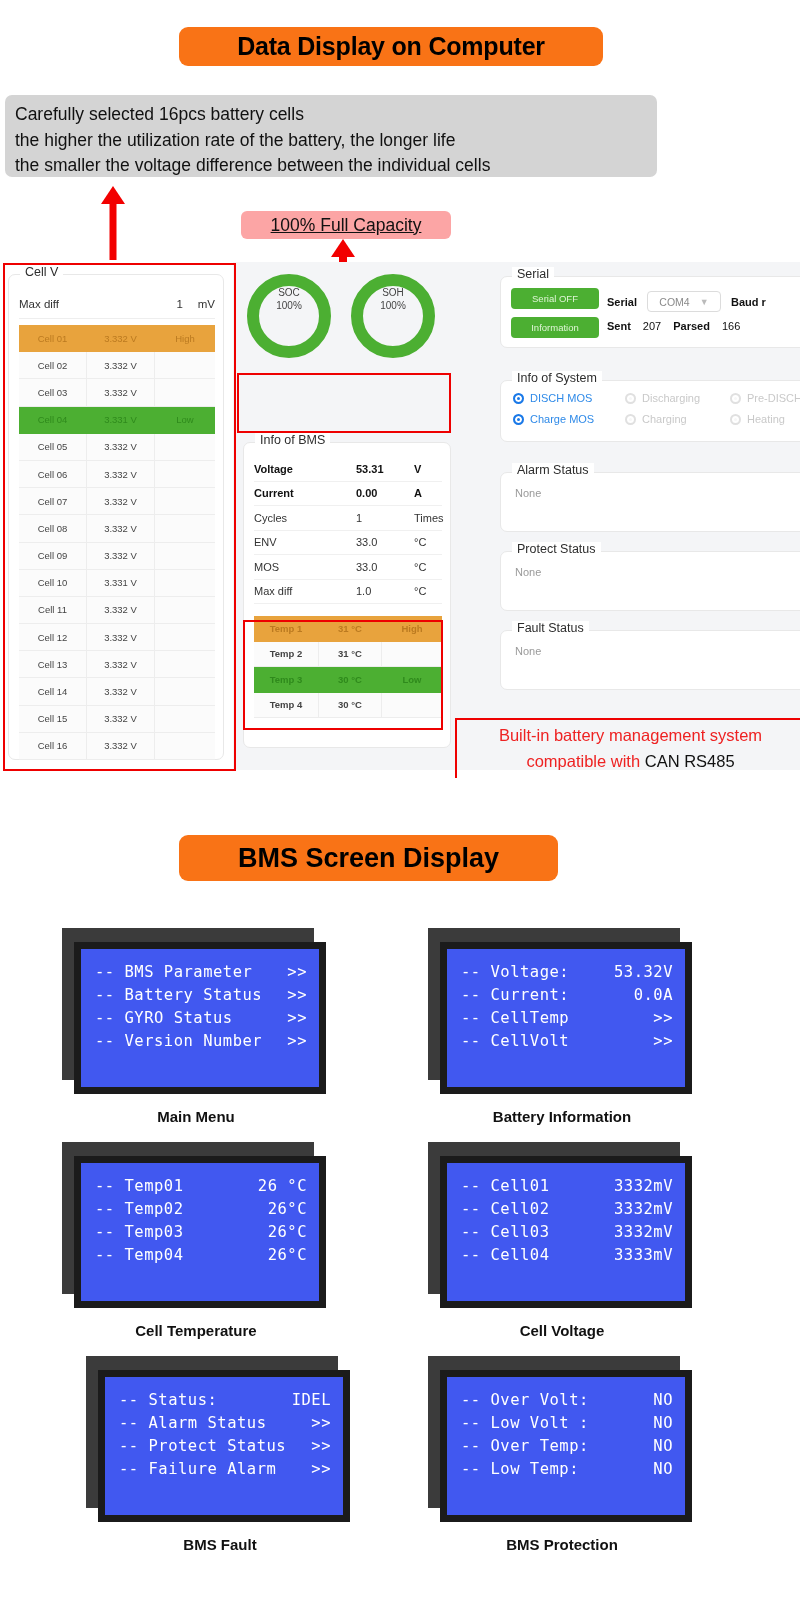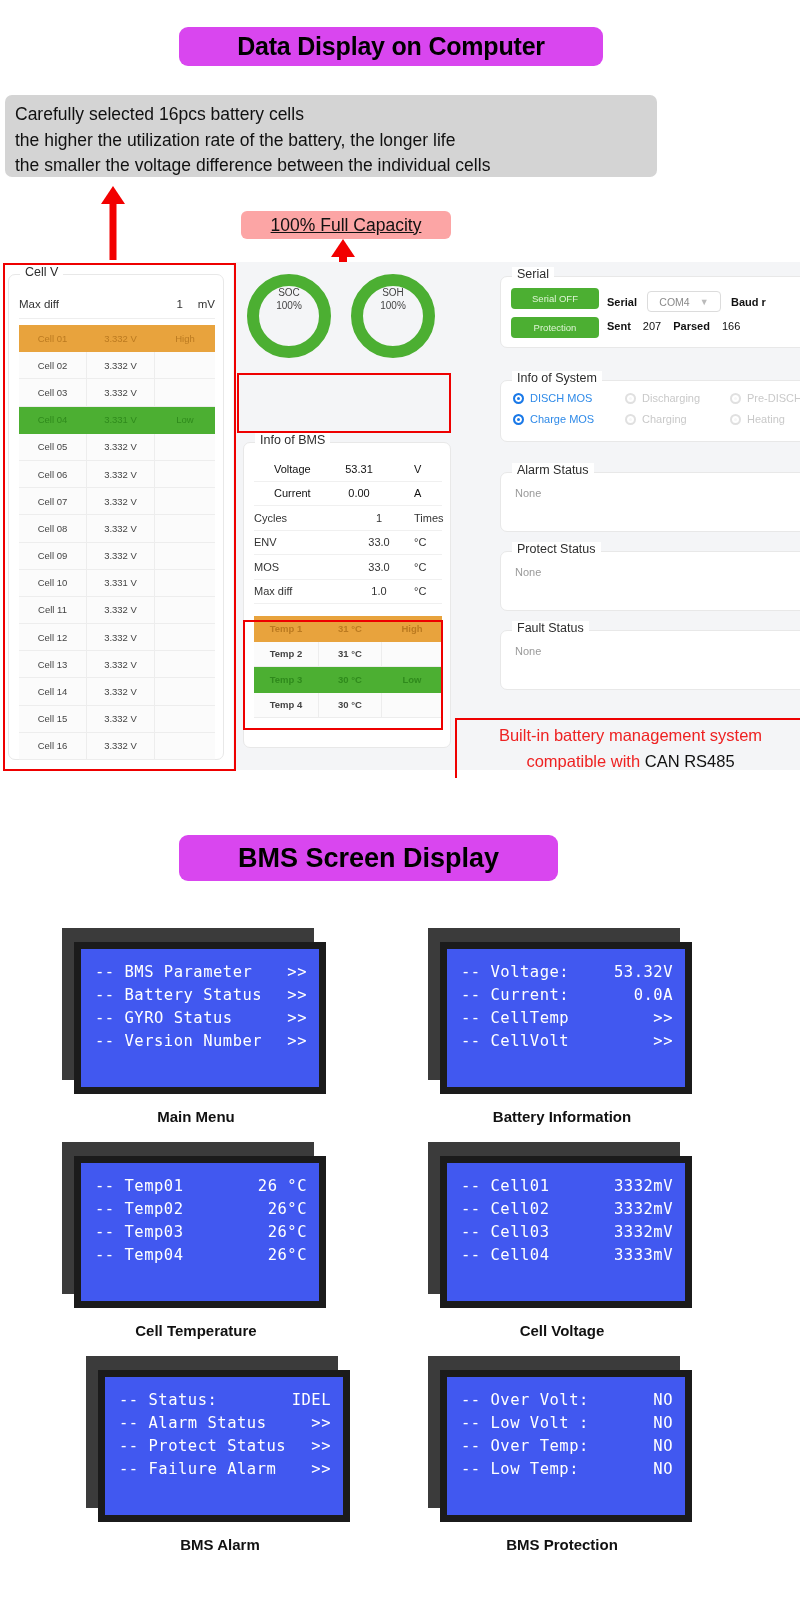--- a/index.html
+++ b/index.html
@@ -7,21 +7,21 @@
     width: 800px; height: 1600px;
     background: #ffffff;
     font-family: "Liberation Sans", sans-serif;
     overflow: hidden;
   }
   .page { position: relative; width: 800px; height: 1600px; }
 
   
   .banner {
     position: absolute;
-    background: #d946ef;
+    background: #f97316;
     border-radius: 9px;
     color: #000;
     font-weight: bold;
     text-align: center;
     display: flex; align-items: center; justify-content: center;
   }
   #banner-top { left: 179px; top: 27px; width: 424px; height: 39px; font-size: 25px; letter-spacing: -0.2px; }
   #banner-bms { left: 179px; top: 835px; width: 379px; height: 46px; font-size: 27px; letter-spacing: 0px; }
 
   
@@ -109,23 +109,23 @@
     font-size:17px; font-weight:bold;
   }
   #cap-sub { position:absolute; left:0; top:33px; width:208px; text-align:center;
              font-size:10.5px; color:#333; }
 
   #bms-card { left:10px; top:180px; width:208px; height:306px; }
   .inforow { position:absolute; left:10px; width:188px; height:24.5px;
              display:flex; align-items:center; border-bottom:1px solid #f0f0f0;
              font-size:11px; color:#333; }
   .inforow .lbl { flex:1; }
-  .inforow .val { width:52px; text-align:center; padding-right:6px; }
+  .inforow .val { width:52px; text-align:left; padding-right:6px; }
   .inforow .unit { width:34px; text-align:left; padding-left:6px; }
-  .inforow.bold .lbl, .inforow.bold .val, .inforow.bold .unit { font-weight:normal; color:#111;margin-left:20px; }
+  .inforow.bold .lbl, .inforow.bold .val, .inforow.bold .unit { font-weight:bold; color:#111; }
 
   .temptable { position:absolute; left:10px; width:188px;font-weight:bold; }
   .temprow { display:flex; height:25.5px; font-size:9.5px; }
   .temprow > div { display:flex; align-items:center; justify-content:center;
                    border-bottom:1px solid #ededed; border-right:1px solid #ededed;
                    color:#444; background:#fbfbfb; }
   .temprow .t1 { width:65px; }
   .temprow .t2 { width:63px; }
   .temprow .t3 { width:60px; border-right:none; }
   .temprow.hi > div { background:#e8a33d; color:#bb7a20; border-bottom-color:#e8a33d; border-right-color:#e8a33d; }
@@ -406,21 +406,21 @@
             </div>
           </div>
       </div>
     </div>
 
     <div id="sw-right">
 
       <div class="card" id="serial-card">
         <div class="legend">Serial</div>
         <button class="greenbtn" id="serial-off-btn">Serial OFF</button>
-        <button class="greenbtn" id="monitoring-btn">Protection</button>
+        <button class="greenbtn" id="monitoring-btn">Information</button>
         <div class="srow" id="srow1">
           <span class="k">Serial</span>
           <span class="combo">
             <span>COM4</span>
             <span class="chev">▼</span>
           </span>
           <span class="k">Baud r</span>
         </div>
         <div class="srow" id="srow2">
           <span class="k">Sent</span>
@@ -543,21 +543,21 @@
   <div id="lcd-4" class="lcdwrap">
       <div class="lcd-shadow"></div>
       <div class="lcd-frame">
         <div class="lcd-screen">
           <div class="lcd-line"><span class="lk">-- Status:</span><span class="lv">IDEL</span></div>
           <div class="lcd-line"><span class="lk">-- Alarm Status</span><span class="lv">&gt;&gt;</span></div>
           <div class="lcd-line"><span class="lk">-- Protect Status</span><span class="lv">&gt;&gt;</span></div>
           <div class="lcd-line"><span class="lk">-- Failure Alarm</span><span class="lv">&gt;&gt;</span></div>
         </div>
       </div>
-      <div class="lcd-caption">BMS Alarm</div>
+      <div class="lcd-caption">BMS Fault</div>
     </div>
   <div id="lcd-5" class="lcdwrap">
       <div class="lcd-shadow"></div>
       <div class="lcd-frame">
         <div class="lcd-screen">
           <div class="lcd-line"><span class="lk">-- Over Volt:</span><span class="lv">NO</span></div>
           <div class="lcd-line"><span class="lk">-- Low Volt :</span><span class="lv">NO</span></div>
           <div class="lcd-line"><span class="lk">-- Over Temp:</span><span class="lv">NO</span></div>
           <div class="lcd-line"><span class="lk">-- Low Temp:</span><span class="lv">NO</span></div>
         </div>

